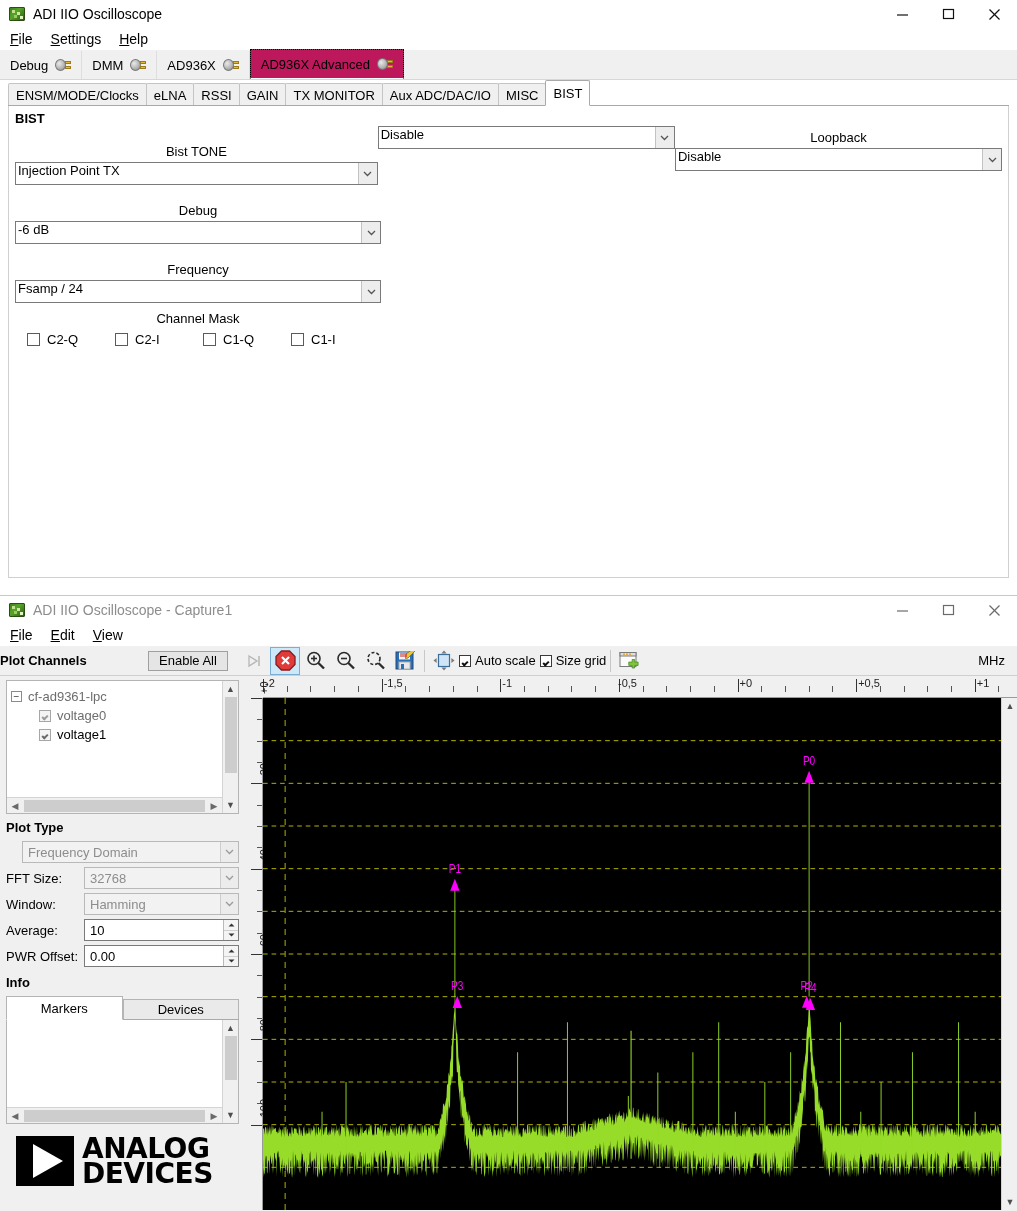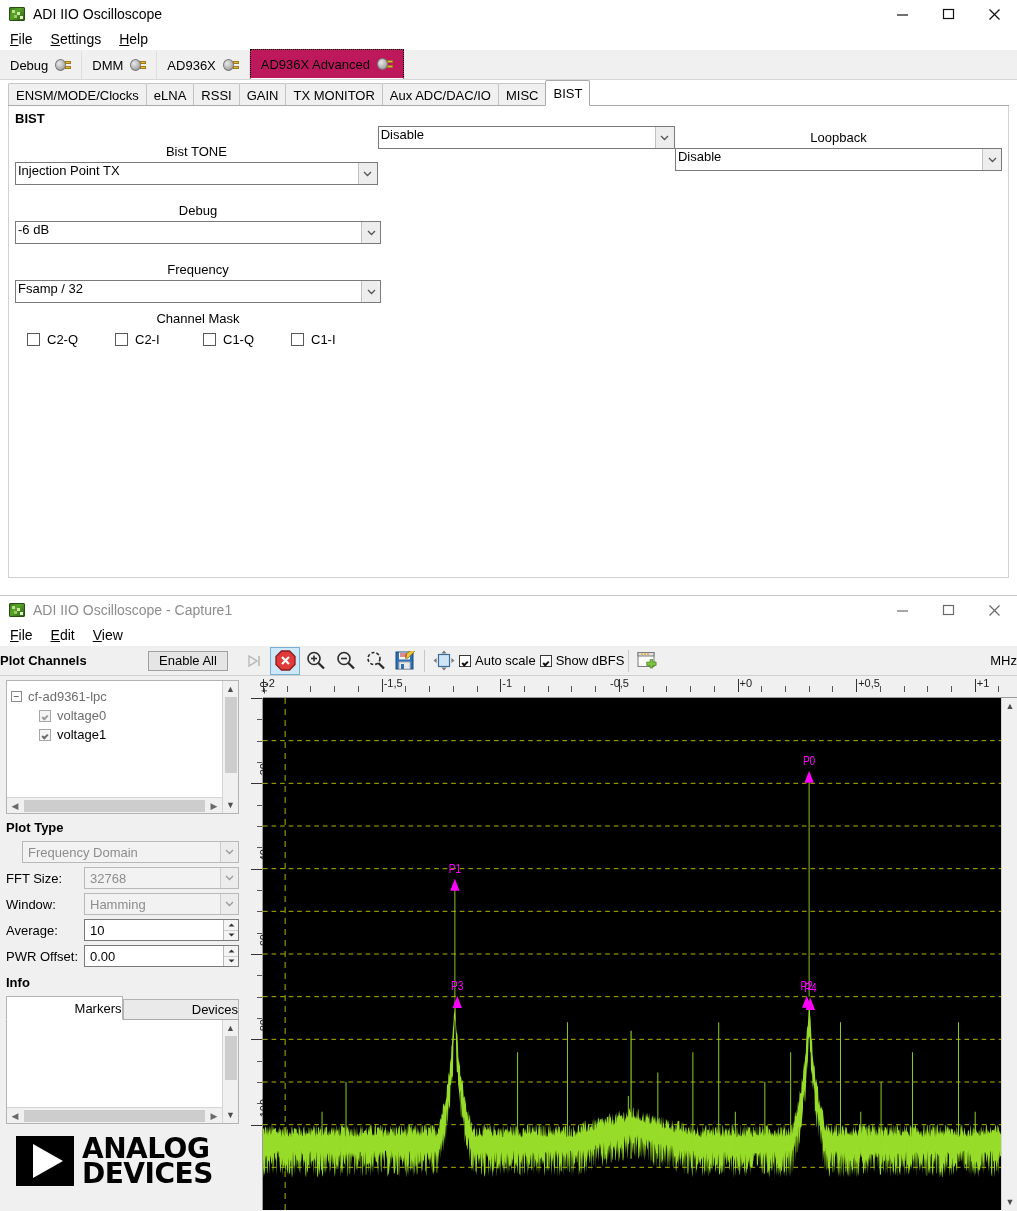--- a/index.html
+++ b/index.html
@@ -80,21 +80,21 @@
   .pc-title { font-weight:bold; font-size:13px; width:148px; padding-left:0; }
   .enable-all { width:80px; height:20px; border:1px solid #a0a0a0; background:#e5e5e5;
                 font-size:13px; display:flex; align-items:center; justify-content:center; }
   .tbtn { width:30px; height:28px; display:flex; align-items:center; justify-content:center; }
   .tbtn.active { background:#cde8f8; border:1px solid #7aaed3; }
   .tsep { width:1px; height:22px; background:#c8c8c8; margin:0 4px; }
   .tchk { display:flex; align-items:center; gap:4px; font-size:13px; }
   .tchk .cb { width:12px; height:12px; border:1px solid #3a3a3a; background:#fff; position:relative; }
   .tchk .cb:after{ content:""; position:absolute; left:2px; top:5px; width:4px; height:2px;
                    border-left:2px solid #111; border-bottom:2px solid #111; transform:rotate(-45deg); }
-  .mhz { margin-left:auto; padding-right:0; font-size:13px; }
+  .mhz { margin-left:auto; padding-right:12px; font-size:13px; }
 
   .osc-body { display:flex; height:556px; }
   .sidebar { width:245px; background:#f0f0f0; position:relative; }
   .tree { margin:4px 6px 0 6px; height:134px; border:1px solid #b4b4b4; background:#fff; position:relative; }
   .tree-inner { padding:6px 4px; }
   .tnode { display:flex; align-items:center; gap:6px; font-size:13px; color:#6d6d6d; padding:2px 0; }
   .tnode.chan { padding-left:28px; }
   .tnode.chan.on { color:#000; }
   .expander { width:11px; height:11px; border:1px solid #8b8b8b; background:#fff;
               display:flex; align-items:center; justify-content:center; font-size:10px;
@@ -120,21 +120,21 @@
   .ctl.enabled { background:#fff; color:#000; border-color:#7a7a7a; }
   .ctl .arrow { position:absolute; right:0; top:0; bottom:0; width:18px; background:#ececec;
                 border-left:1px solid #cdcdcd; display:flex; align-items:center; justify-content:center; }
   .spin { position:absolute; right:0; top:0; bottom:0; width:15px; border-left:1px solid #b9b9b9;
           display:flex; flex-direction:column; background:#f4f4f4; }
   .spin div { flex:1; display:flex; align-items:center; justify-content:center; }
   .spin div:first-child { border-bottom:1px solid #cfcfcf; }
 
   .info-tabs { display:flex; margin:2px 6px 0 6px; align-items:flex-end; height:24px; position:relative; }
   .info-tabs:after{ content:""; position:absolute; left:0; right:0; bottom:0; height:1px; background:#a9a9a9; }
-  .info-tab { flex:1; height:21px; display:flex; align-items:center; justify-content:flex-end;
+  .info-tab { flex:1; height:21px; display:flex; align-items:center; justify-content:center;
               background:#eaeaea; border:1px solid #b4b4b4; font-size:13px; }
   .info-tab.sel { background:#fff; height:24px; border-bottom:1px solid #fff; z-index:2; position:relative; }
   .marker-box { margin:0 6px; height:104px; border:1px solid #b4b4b4; border-top:none;
                 background:#fff; position:relative; }
   .marker-list { padding:2px 4px; }
   .marker-list div { font-size:12.5px; line-height:16.5px; white-space:nowrap; }
   .logo { display:flex; align-items:center; gap:8px; padding:12px 0 0 16px; }
   .logo-mark { width:58px; height:50px; background:#000; display:flex; align-items:center; justify-content:center; }
   .logo-tri { width:0;height:0; border-left:30px solid #fff; border-top:17px solid transparent;
               border-bottom:17px solid transparent; margin-left:6px; }
@@ -302,21 +302,21 @@
               </svg>
             </span>
         </div>
       </div>
     </div>
 
     <div class="grid3">
       <div class="col a">
         <div class="fld-label">Frequency</div>
         <div class="combo">
-          <span>Fsamp / 32</span>
+          <span>Fsamp / 24</span>
           <span class="arrow">
               <svg width="9" height="6">
                 <polyline points="1,1 4.5,4.5 8,1" fill="none" stroke="#555" stroke-width="1.3"></polyline>
               </svg>
             </span>
         </div>
       </div>
     </div>
 
     <div style="width:378px;">
@@ -436,21 +436,21 @@
         <polygon points="21.5,10.5 18.4,8 18.4,13" fill="#7a7a7a"></polygon>
       </svg>
     </div>
     <div class="tchk">
       <span class="cb"></span>
       <span>Auto scale</span>
     </div>
     <div style="width:4px"></div>
     <div class="tchk">
       <span class="cb"></span>
-      <span>Show dBFS</span>
+      <span>Size grid</span>
     </div>
     <div class="tsep"></div>
     <div class="tbtn">
       <svg width="22" height="20">
         <rect x="1" y="1.5" width="16" height="14" fill="#fbfbfb" stroke="#7a7a7a"></rect>
         <rect x="1" y="1.5" width="16" height="3.5" fill="#dfdfdf" stroke="#7a7a7a"></rect>
         <circle cx="5" cy="3.2" r="0.9" fill="#e0a020"></circle>
           <circle cx="8" cy="3.2" r="0.9" fill="#e0a020"></circle>
           <circle cx="11" cy="3.2" r="0.9" fill="#e0a020"></circle>
         <polygon points="12,11 16,11 16,8 19,8 19,11 23,11 23,15 19,15 19,18 16,18 16,15 12,15" fill="#7ec441" stroke="#4b8a21" stroke-width="0.9" transform="translate(-3,0) scale(0.85) translate(3,2)"></polygon>
@@ -609,21 +609,21 @@
           <div class="tk" style="left: 166.075px;"></div>
           <div class="tk" style="left: 189.8px;"></div>
           <div class="tk" style="left: 213.525px;"></div>
           <div class="tkM" style="left: 237.25px;"></div>
           <div class="lb" style="left: 239.25px;">-1</div>
           <div class="tk" style="left: 260.975px;"></div>
           <div class="tk" style="left: 284.7px;"></div>
           <div class="tk" style="left: 308.425px;"></div>
           <div class="tk" style="left: 332.15px;"></div>
           <div class="tkM" style="left: 355.875px;"></div>
-          <div class="lb" style="left: 347px;">-0,5</div>
+          <div class="lb" style="left: 355px;">-0,5</div>
           <div class="tk" style="left: 379.6px;"></div>
           <div class="tk" style="left: 403.325px;"></div>
           <div class="tk" style="left: 427.05px;"></div>
           <div class="tk" style="left: 450.775px;"></div>
           <div class="tkM" style="left: 474.5px;"></div>
           <div class="lb" style="left: 476.5px;">+0</div>
           <div class="tk" style="left: 498.225px;"></div>
           <div class="tk" style="left: 521.95px;"></div>
           <div class="tk" style="left: 545.675px;"></div>
           <div class="tk" style="left: 569.4px;"></div>

